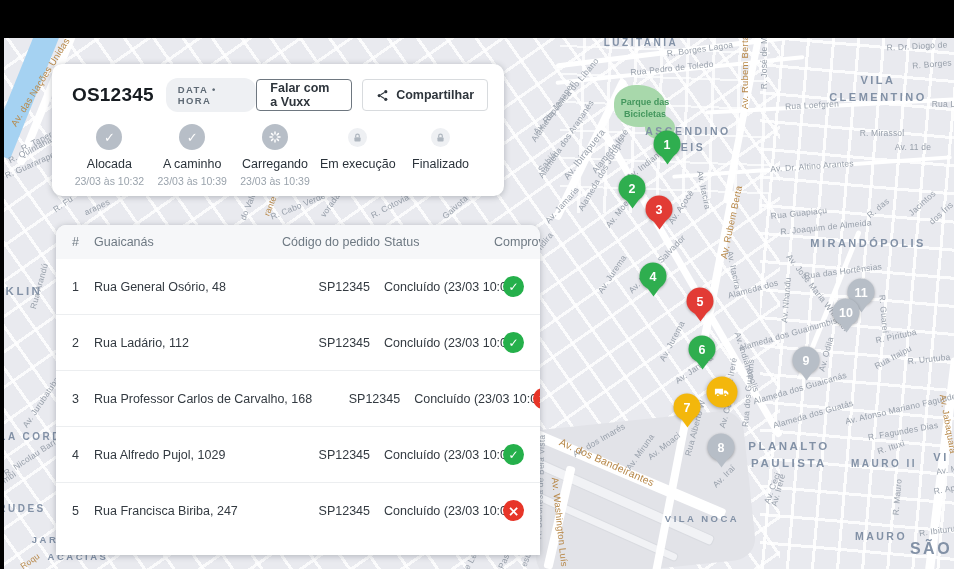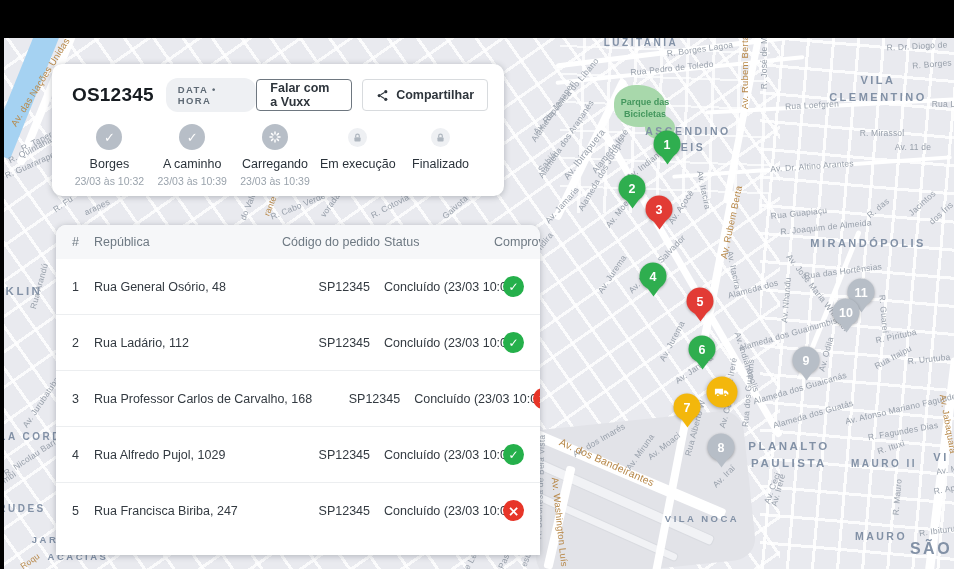--- a/index.html
+++ b/index.html
@@ -300,21 +300,21 @@
                 <path d="M8.5 10.5l7-4M8.5 13.5l7 4" stroke="#2e353c" stroke-width="2" fill="none"></path>
               </svg>
           </span>
           <span>Compartilhar</span>
         </span>
       </span>
     </div>
     <div class="stepper" id="stepper">
         <div class="step done">
           <div class="step-circle">✓</div>
-          <div class="step-label">Borges</div>
+          <div class="step-label">Alocada</div>
           <div class="step-time">23/03 às 10:32</div>
         </div>
         <div class="step done">
           <div class="step-circle">✓</div>
           <div class="step-label">A caminho</div>
           <div class="step-time">23/03 às 10:39</div>
         </div>
         <div class="step active">
           <div class="step-circle">
             <svg width="12" height="12" viewBox="0 0 12 12" stroke="#fff" stroke-width="1.5" stroke-linecap="round">
@@ -348,21 +348,21 @@
             </svg>
           </div>
           <div class="step-label">Finalizado</div>
         </div>
       </div>
   </div>
 
   <div class="card table-card">
     <div class="thead">
       <span>#</span>
-      <span>República</span>
+      <span>Guaicanás</span>
       <span style="white-space:nowrap;">Código do pedido</span>
       <span class="c-status">Status</span>
       <span class="h-comprov">Comprov.</span>
     </div>
     <div id="rows">
         <div class="trow">
           <div class="c-num">1</div>
           <div class="c-addr">Rua General Osório, 48</div>
           <div class="c-code">SP12345</div>
           <div class="c-status">Concluído (23/03 10:00)</div>

